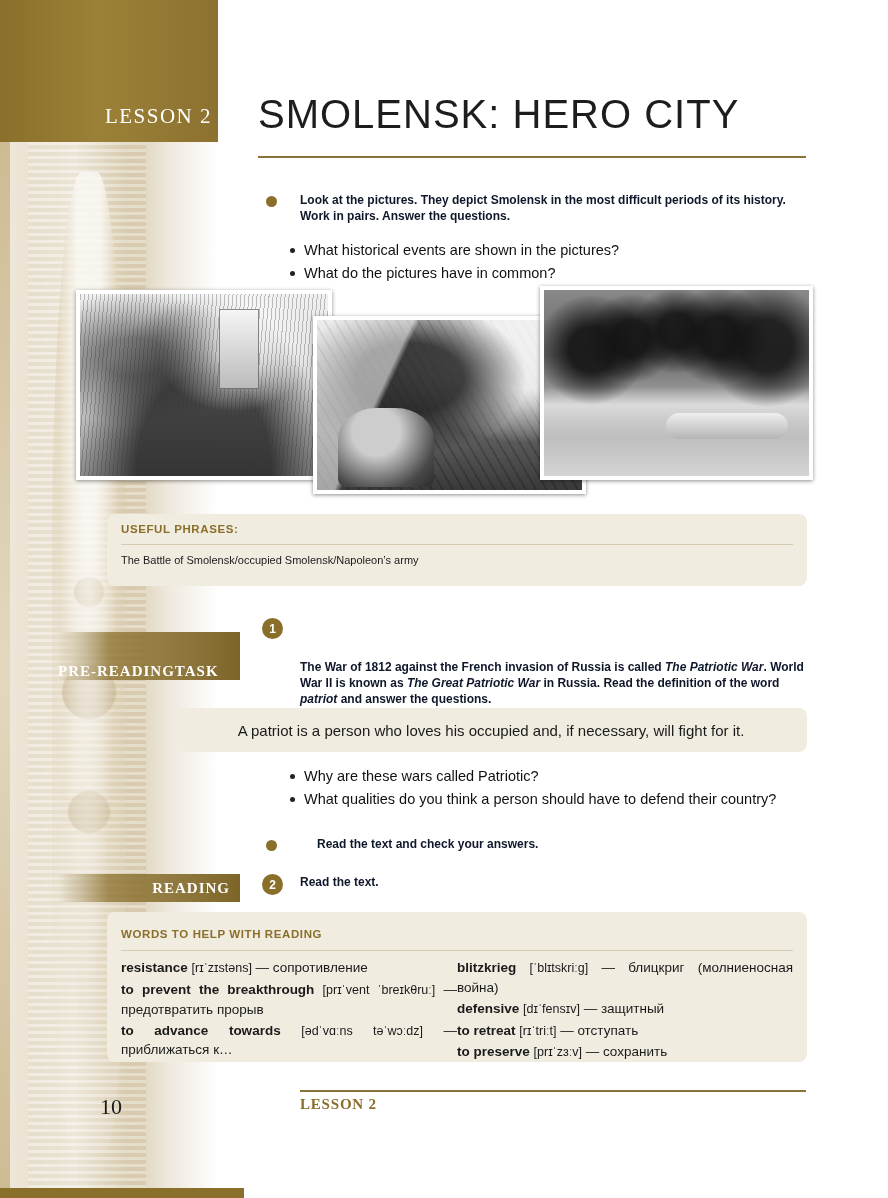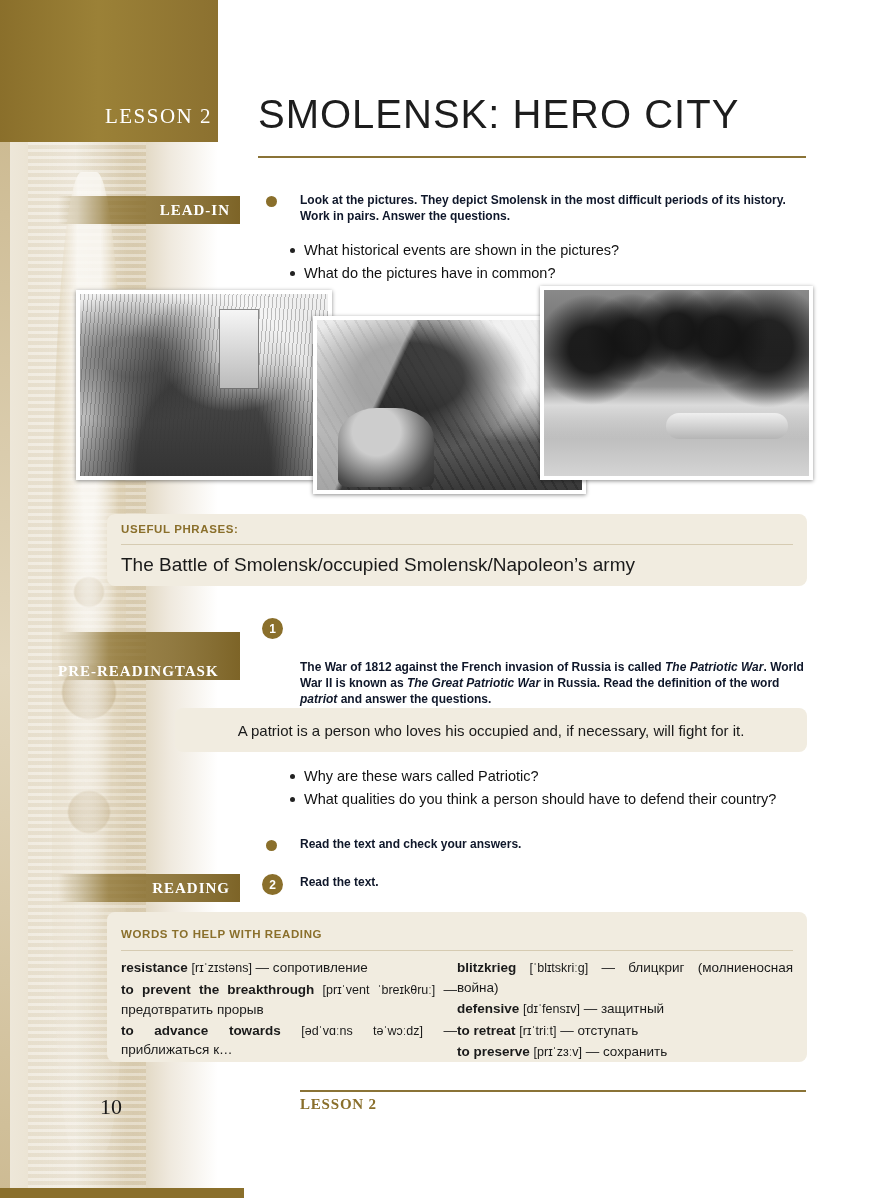--- a/index.html
+++ b/index.html
@@ -270,21 +270,21 @@
   }
   .box-rule {
     position: absolute;
     left: 14px; right: 14px; top: 30px;
     height: 1px;
     background: #d6cbb2;
   }
   #useful-phrases-text {
     position: absolute;
     left: 14px; top: 40px;
-    font-size: 19px;
+    font-size: 11px;
     color: #1a1a1a;
   }
 
   #definition-box {
     left: 175px; top: 708px; width: 632px; height: 44px;
     display: flex; align-items: center; justify-content: center;
   }
   #definition-text {
     font-size: 15px;
     color: #1a1a1a;
@@ -340,21 +340,20 @@
 
   <div class="left-gold-block"></div>
   <div class="left-texture"></div>
   <div class="left-edge-strip"></div>
   <div class="bottom-bar"></div>
 
   <div class="lesson-tag">LESSON 2</div>
   <div class="page-title">SMOLENSK: HERO CITY</div>
   <div class="title-rule"></div>
 
-  <div class="tab" id="tab-lead-in">LEAD-IN</div>
 
   <div class="dot" style="left:266px; top:196px;"></div>
   <div class="bullet-para" style="left:300px; top:192px; width:508px;">Look at the pictures. They depict Smolensk in the most difficult periods of its history. Work in pairs. Answer the questions.</div>
 
   <ul class="q-list" style="left:288px; top:240px; width:520px;">
     <li>What historical events are shown in the pictures?</li>
     <li>What do the pictures have in common?</li>
   </ul>
 
   <div class="photo" id="photo-1">
@@ -384,21 +383,21 @@
   <div class="box" id="definition-box">
     <div id="definition-text">A patriot is a person who loves his occupied and, if necessary, will fight for it.</div>
   </div>
 
   <ul class="q-list" style="left:288px; top:766px; width:520px;">
     <li>Why are these wars called Patriotic?</li>
     <li>What qualities do you think a person should have to defend their country?</li>
   </ul>
 
   <div class="dot" style="left:266px; top:840px;"></div>
-  <div class="bullet-para" style="left:300px; top:836px; width:508px;">Read the text and check your answers.</div>
+  <div class="bullet-para" style="left:317px; top:836px; width:508px;">Read the text and check your answers.</div>
 
   <div class="tab" id="tab-reading">READING</div>
   <div class="numdot" style="left:262px; top:874px;">2</div>
   <div class="bullet-para" style="left:300px; top:874px; width:508px;">Read the text.</div>
 
   <div class="box" id="words-box">
     <div class="box-label" id="words-label">WORDS TO HELP WITH READING</div>
     <div class="box-rule" id="words-rule"></div>
     <div class="words-cols">
       <div class="words-col">

